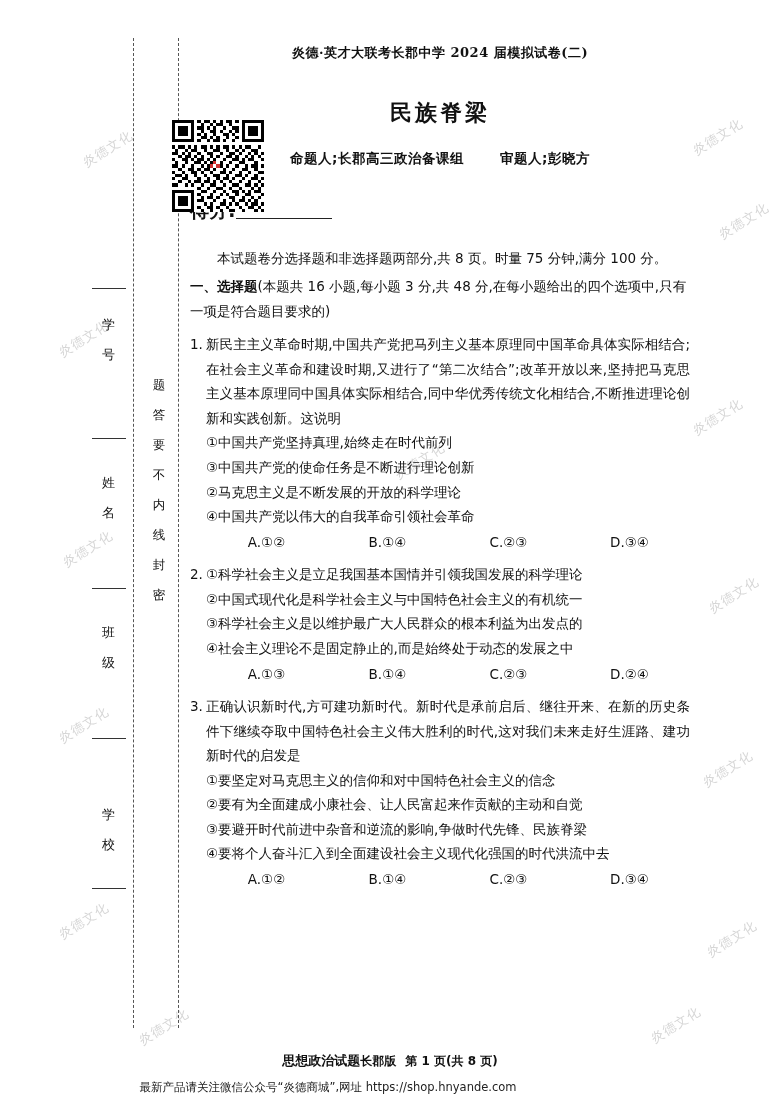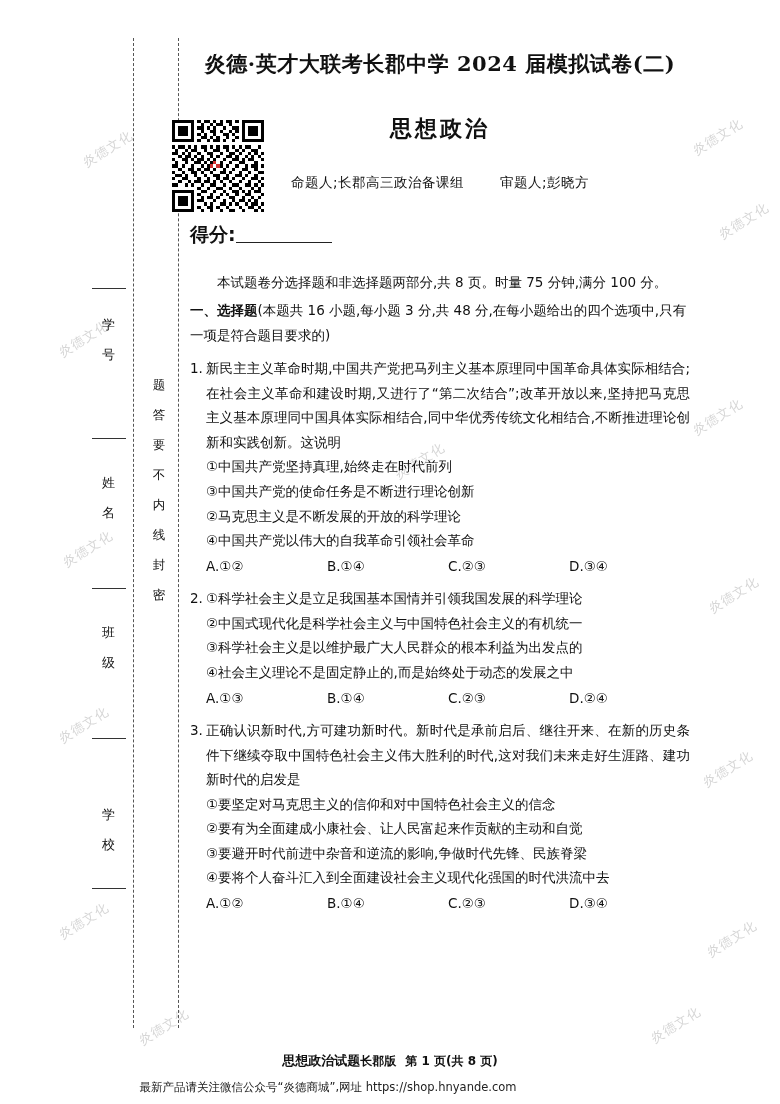--- a/index.html
+++ b/index.html
@@ -75,24 +75,24 @@
   .content {
     position: absolute;
     left: 190px;
     top: 40px;
     width: 500px;
   }
 
   .title-main {
     font-family: "DejaVu Serif", serif;
     font-weight: bold;
-    font-size: 21px;
+    font-size: 13px;
     text-align: center;
     letter-spacing: 0.5px;
-    margin-top: 10px;
+    margin-top: 4px;
     white-space: nowrap;
   }
 
   .subject {
     font-family: "DejaVu Serif", serif;
     font-weight: bold;
     font-size: 22px;
     text-align: center;
     letter-spacing: 3px;
     margin-top: 36px;
@@ -100,23 +100,23 @@
 
   .qr {
     position: absolute;
     left: -18px;
     top: 80px;
     width: 92px;
     height: 92px;
   }
 
   .makers {
-    margin-top: 30px;
+    margin-top: 22px;
     font-size: 13.5px;
-    font-weight: normal;
+    font-weight: bold;
     text-align: center;
     letter-spacing: 0.5px;
   }
   .makers .gap { display: inline-block; width: 36px; }
 
   .score-line {
     margin-top: 30px;
     font-size: 19px;
     font-weight: bold;
     padding-right: 10px;
@@ -161,20 +161,21 @@
     top: 0;
   }
   .q .opt {
     display: block;
     padding-left: 16px;
   }
   .choices {
     display: flex;
     padding-left: 16px;
     margin-top: 1px;
+    text-align: center;
   }
   .choices span {
     width: 25%;
     font-size: 13.5px;
   }
 
   
   .footer-center {
     position: absolute;
     left: 0;
@@ -508,21 +509,21 @@
             <rect x="28" y="28" width="1" height="1"></rect>
         </g>
         <g fill="#d03030">
           <rect x="13" y="13" width="1" height="1"></rect>
             <rect x="14" y="14" width="1" height="1"></rect>
             <rect x="12" y="14" width="1" height="1"></rect>
         </g>
       </svg>
     </div>
 
-    <div class="subject">思想政治</div>
+    <div class="subject">民族脊梁</div>
 
     <div class="makers">
       <span>命题人;长郡高三政治备课组</span><span class="gap"></span><span>审题人;彭晓方</span>
     </div>
 
     <div class="score-line">
       <span>得分:</span><span class="rule"></span>
     </div>
 
     <div class="intro">本试题卷分选择题和非选择题两部分,共 8 页。时量 75 分钟,满分 100 分。</div>

